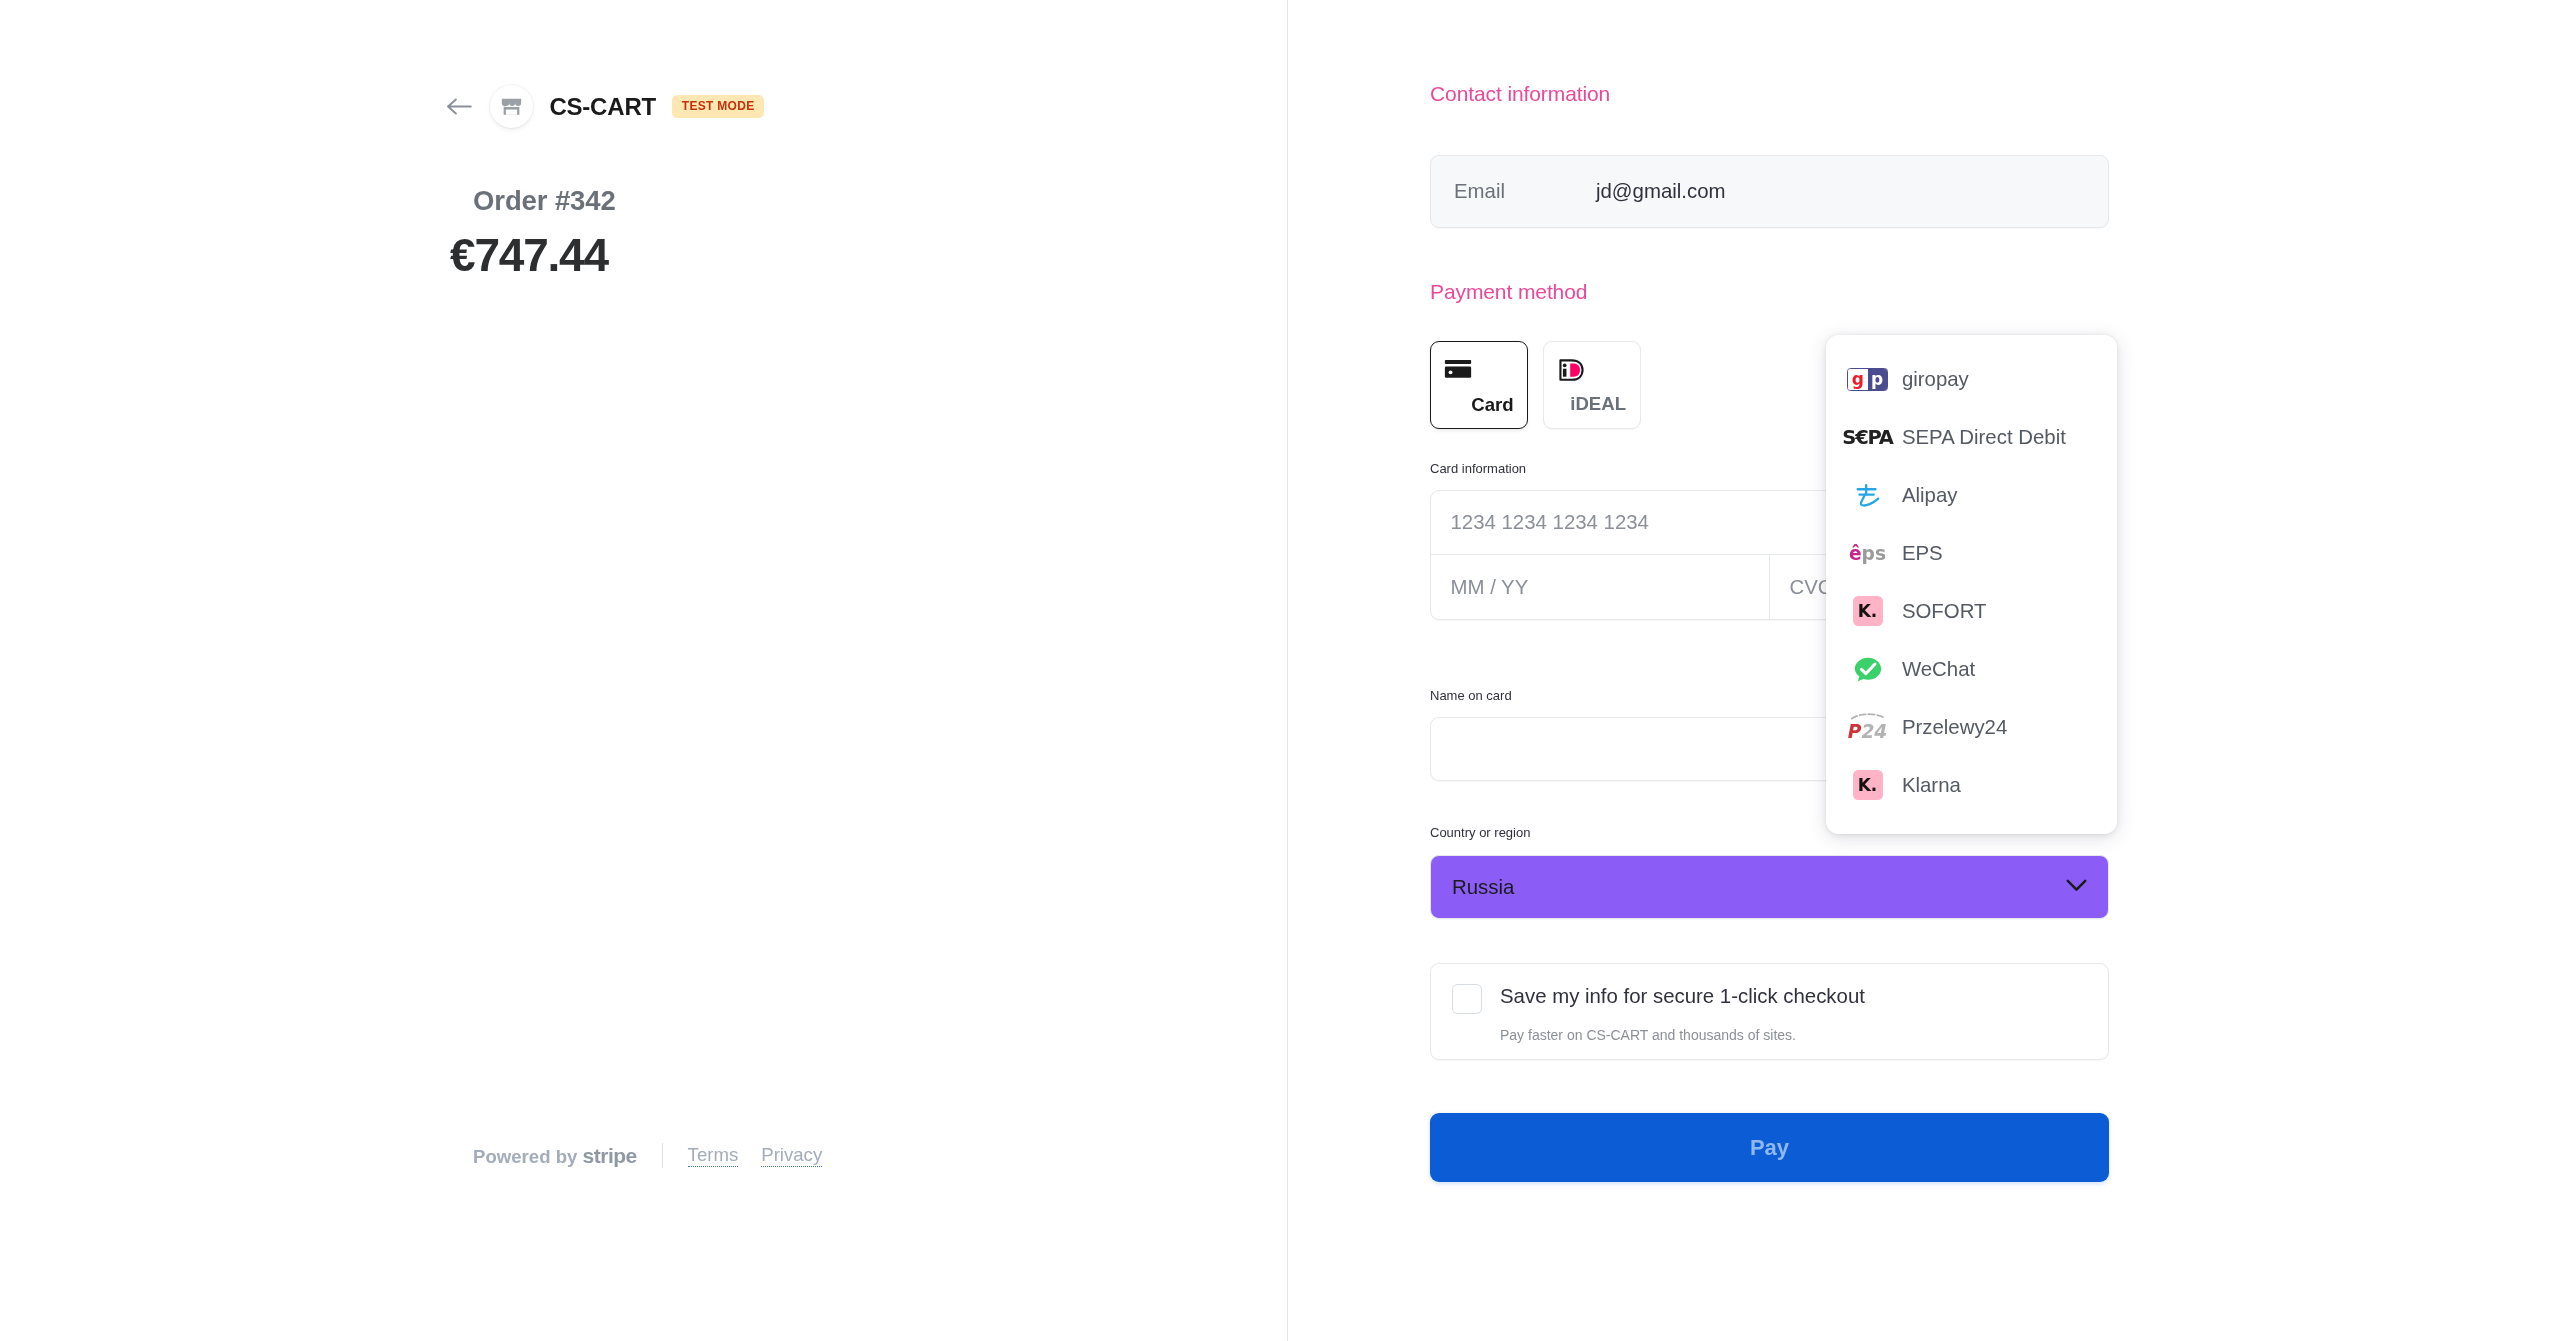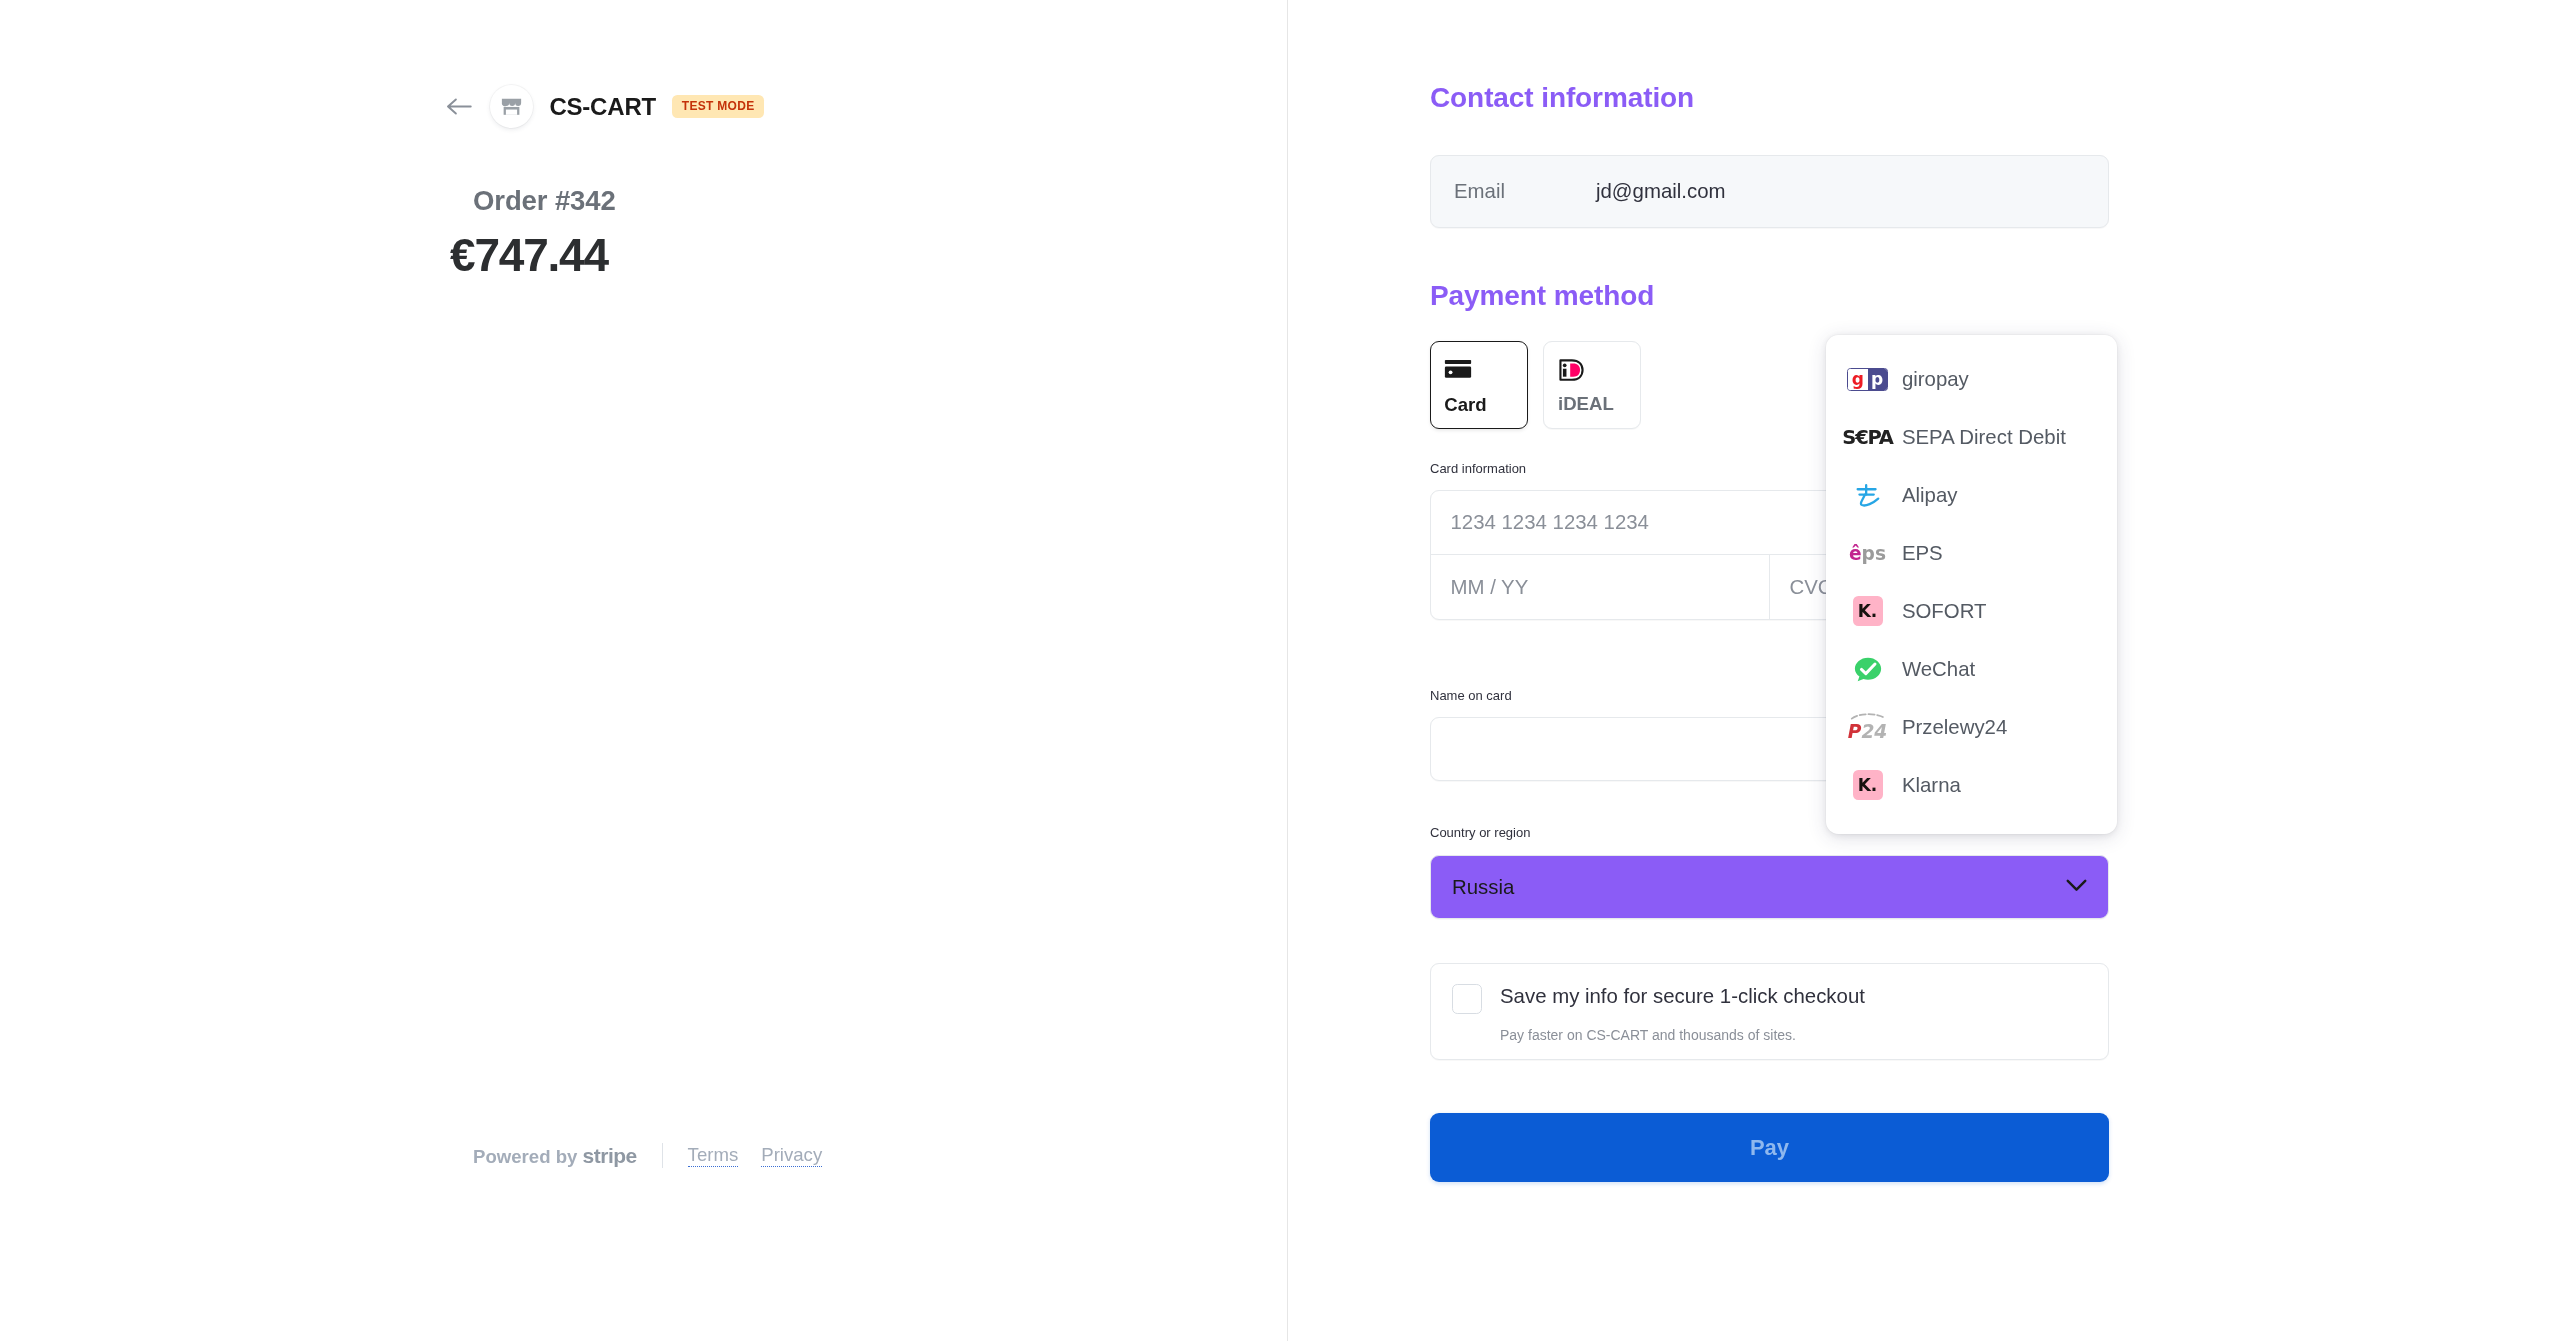--- a/index.html
+++ b/index.html
@@ -146,23 +146,23 @@
   }
 
   .form-col {
     position: absolute;
     left: 142px;
     top: 0;
     width: 679px;
   }
 
   .section-title {
-    font-size: 28px;
-    font-weight: 700;
-    color: #8b5cf6;
+    font-size: 21px;
+    font-weight: 400;
+    color: #ec4899;
     letter-spacing: -0.1px;
   }
   .field-label {
     font-size: 13px;
     font-weight: 500;
     color: #30313d;
     margin-bottom: 9.8px;
   }
 
   
@@ -191,20 +191,21 @@
   }
 
   
   .pm-title { position: absolute; top: 280px; left: 0; }
   .pm-tabs {
     position: absolute;
     top: 341px; left: 0;
     width: 679px;
     display: flex;
     gap: 15px;
+    text-align: right;
   }
   .pm-tab {
     width: 98px;
     height: 88px;
     border-radius: 9px;
     border: 0.9px solid #e6e9ec;
     background: #ffffff;
     padding: 13.3px 14px;
     display: flex;
     flex-direction: column;

